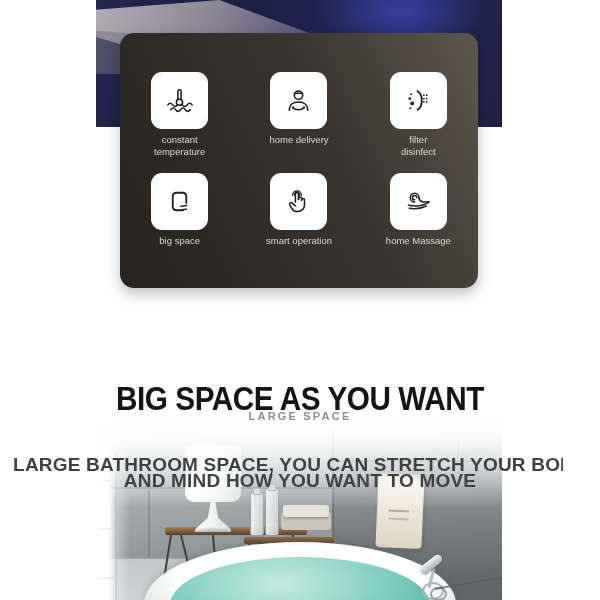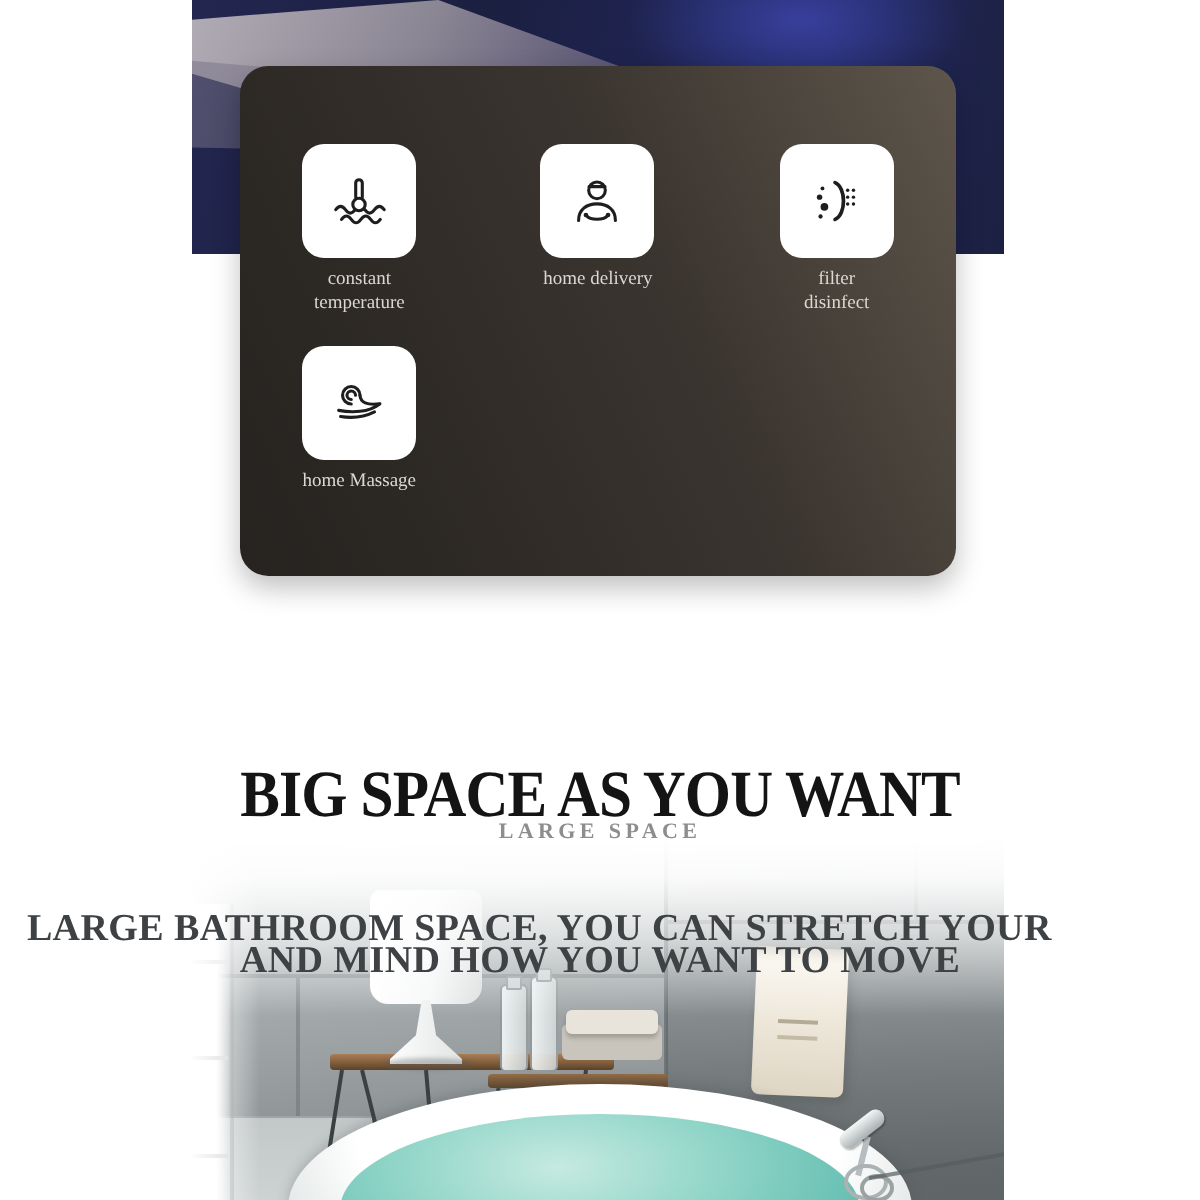--- a/index.html
+++ b/index.html
@@ -1,17 +1,17 @@
 <!DOCTYPE html>
 <html><head>
 <meta charset="utf-8">
 <style>
   html,body{margin:0;padding:0;background:#fff;}
   .page{position:relative;width:531px;height:600px;background:#ffffff;overflow:hidden;
-        font-family:Liberation Serif, serif;}
+        font-family:Liberation Sans, sans-serif;padding-left:32px;}
 
   
   .wallpaper{position:absolute;left:96px;top:0;width:406px;height:127px;overflow:hidden;
              background:linear-gradient(100deg,#23264f 0%,#1b1f40 35%,#232962 75%,#1c2040 100%);}
   .dune1{position:absolute;left:0;top:0;width:280px;height:82px;
          background:linear-gradient(115deg,#b2acb5 0%,#8a8593 40%,#555070 75%,rgba(40,42,75,0) 100%);
          clip-path:polygon(0 12%,44% 0,100% 70%,55% 100%,0 45%);}
   .dune2{position:absolute;left:0;top:18px;width:330px;height:62px;
          background:linear-gradient(100deg,rgba(120,115,135,.55),rgba(50,48,80,0) 70%);
          clip-path:polygon(0 20%,55% 45%,100% 100%,0 90%);}
@@ -175,21 +175,44 @@
                 <circle cx="24.5" cy="14" r=".9"></circle>
               <circle cx="21.5" cy="17.5" r=".9"></circle>
                 <circle cx="24.5" cy="17.5" r=".9"></circle>
             </g>
           </svg>
         </div>
         <div class="feature-label">filter
 disinfect</div>
       </div>
 
-
+      <div class="feature">
+        <div class="tile">
+          <svg viewBox="0 0 32 32">
+            <path d="M19.5 25 H13 q-4 0 -4 -4 V11 q0 -4 4 -4 h6 q4 0 4 4 v6.5" stroke-width="1.9"></path>
+            <path d="M17.5 21 l6 -.8"></path>
+            <path d="M19 24.5 l4 -.6"></path>
+          </svg>
+        </div>
+        <div class="feature-label">big space</div>
+      </div>
+
+      <div class="feature">
+        <div class="tile">
+          <svg viewBox="0 0 32 32">
+            <path d="M9.8 9.6 a4.6 4.6 0 0 1 9.2 0" stroke-width="1.3"></path>
+            <path d="M11.6 9.6 a2.8 2.8 0 0 1 5.6 0" stroke-width="1.3"></path>
+            <path d="M12.8 16.5 V7.8 a1.6 1.6 0 0 1 3.2 0 V14"></path>
+            <path d="M16 14 v-1 a1.6 1.6 0 0 1 3.2 0 v1.8"></path>
+            <path d="M19.2 14.6 v-.2 a1.5 1.5 0 0 1 3 0 v5.2"></path>
+            <path d="M22.2 19.6 a6.8 6.8 0 0 1 -6.8 6.8 h-.9 a6.2 6.2 0 0 1 -5.3 -3.1 l-2.2 -3.8 a1.6 1.6 0 0 1 2.7 -1.7 l3.1 2.7"></path>
+          </svg>
+        </div>
+        <div class="feature-label">smart operation</div>
+      </div>
 
       <div class="feature">
         <div class="tile">
           <svg viewBox="0 0 32 32">
             <path d="M12 16.5 A4.5 4.5 0 1 1 16.5 12"></path>
             <path d="M12 14.2 A2.2 2.2 0 1 1 14.2 12"></path>
             <path d="M16.5 12 c.2 3.8 3.6 5.2 10.3 4.4"></path>
             <path d="M5.5 19.8 c7 1.4 15.5 1 21 -3.2"></path>
             <path d="M6.5 23 c5 .8 12 .4 17.5 -2.4"></path>
           </svg>

